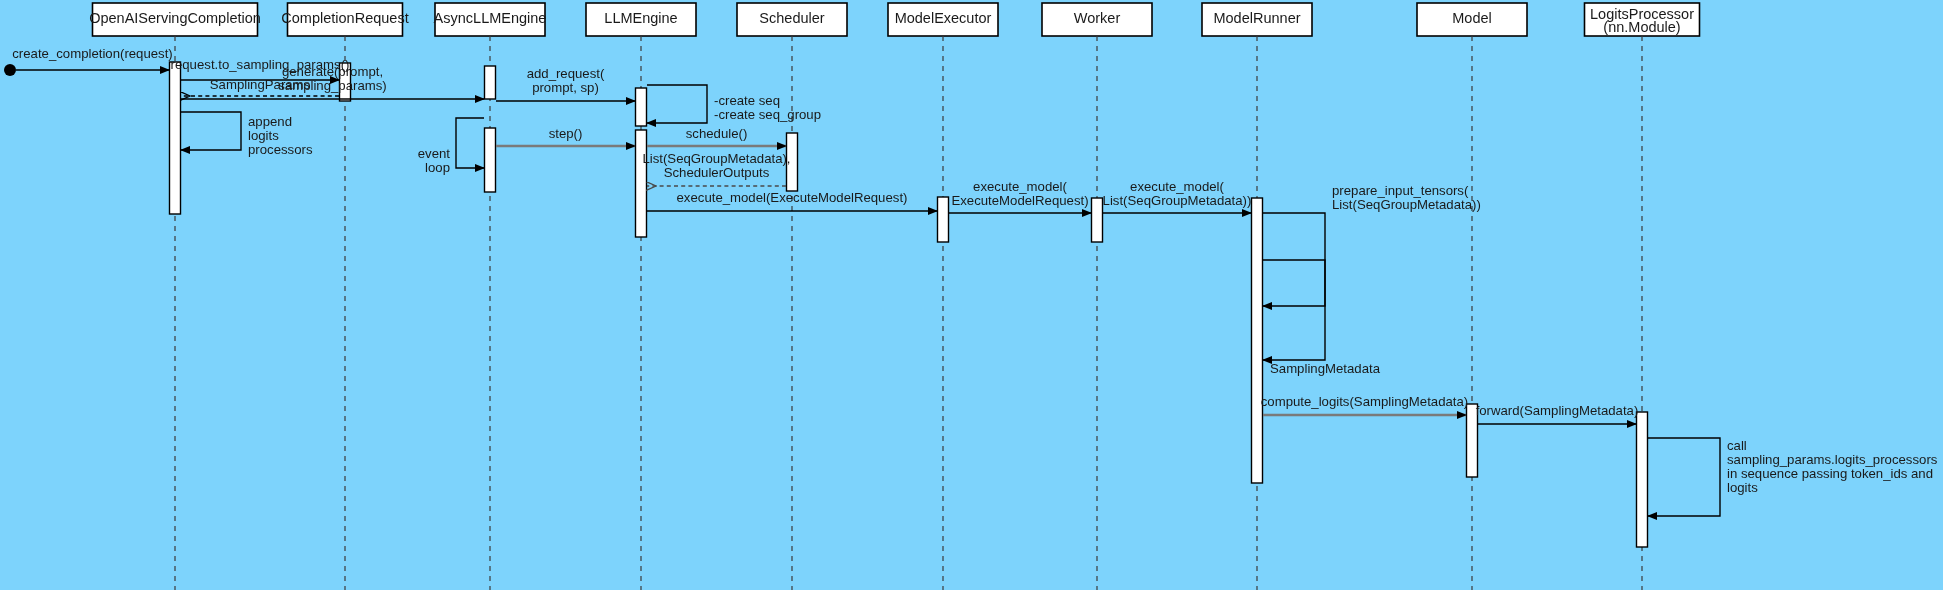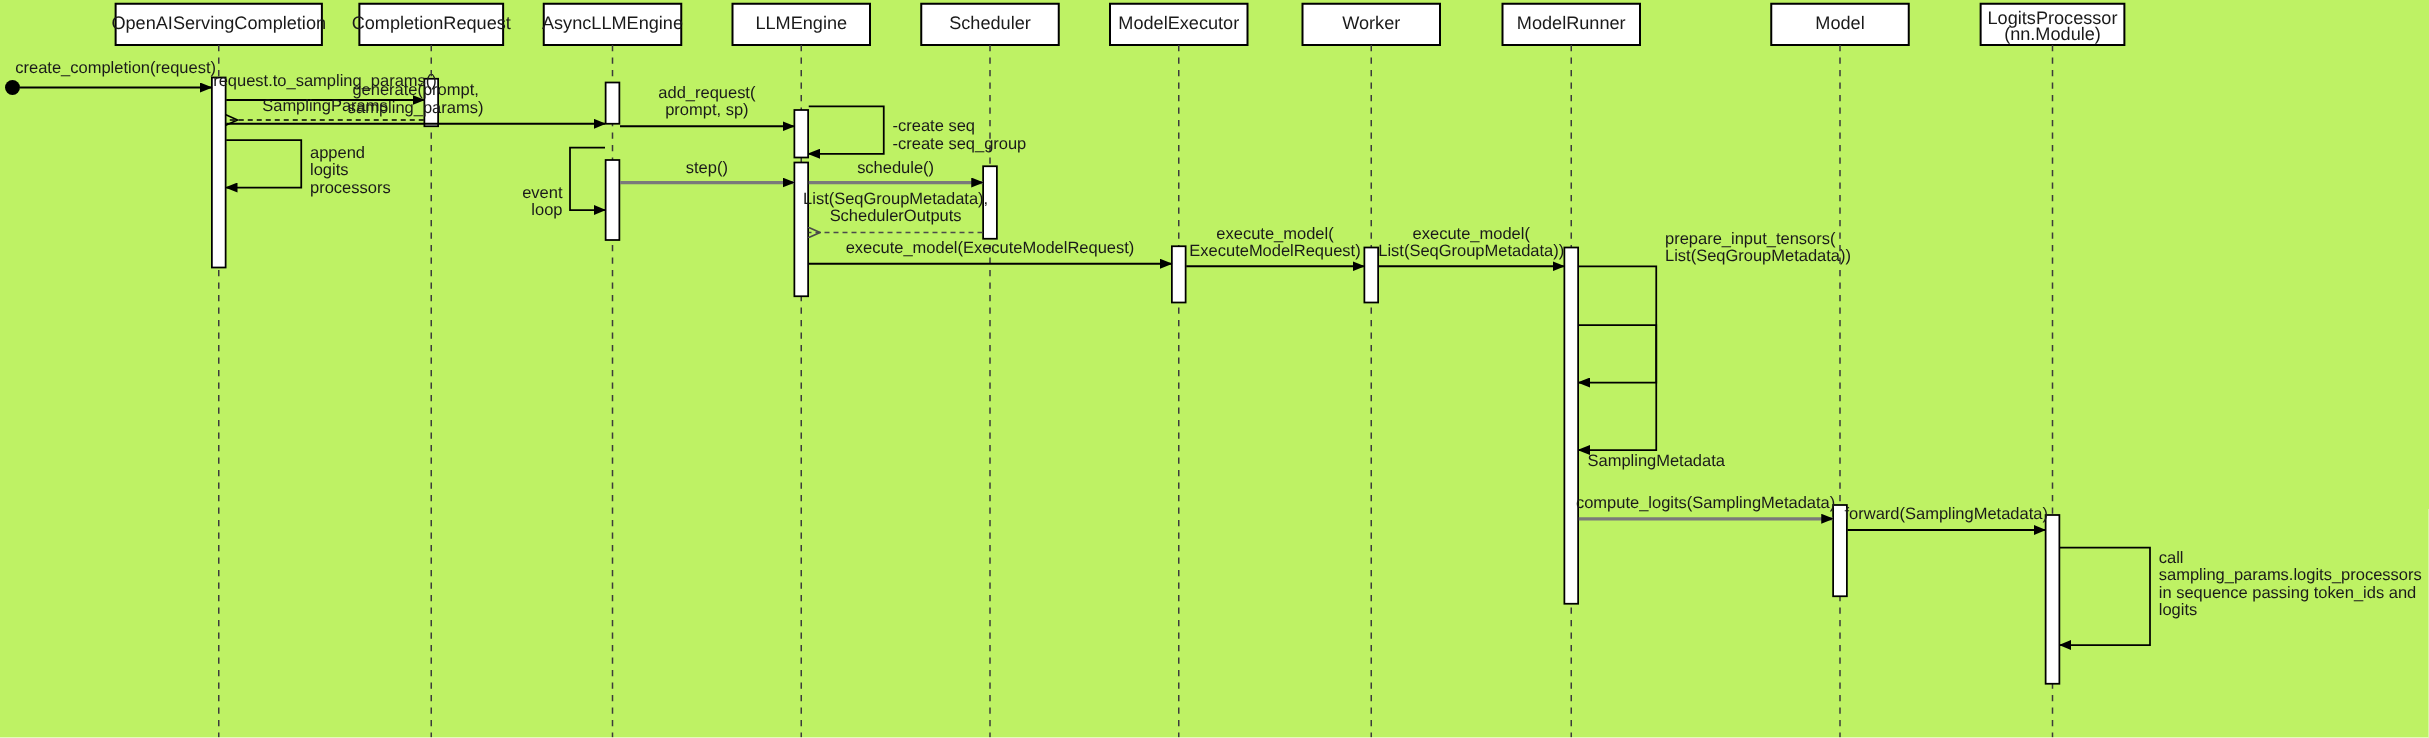--- a/index.html
+++ b/index.html
@@ -10,21 +10,21 @@
   body {
     width: 1943px;
     height: 590px;
     font-family: "Liberation Sans", sans-serif;
     overflow: hidden;
   }
   #diagram-root {
     position: relative;
     width: 1943px;
     height: 590px;
-    background: #bef264;
+    background: #7dd3fc;
   }
   svg#seq-svg {
     display: block;
     width: 1943px;
     height: 590px;
   }
   .lifeline-box rect {
     fill: #ffffff;
     stroke: #000000;
     stroke-width: 1.6;

